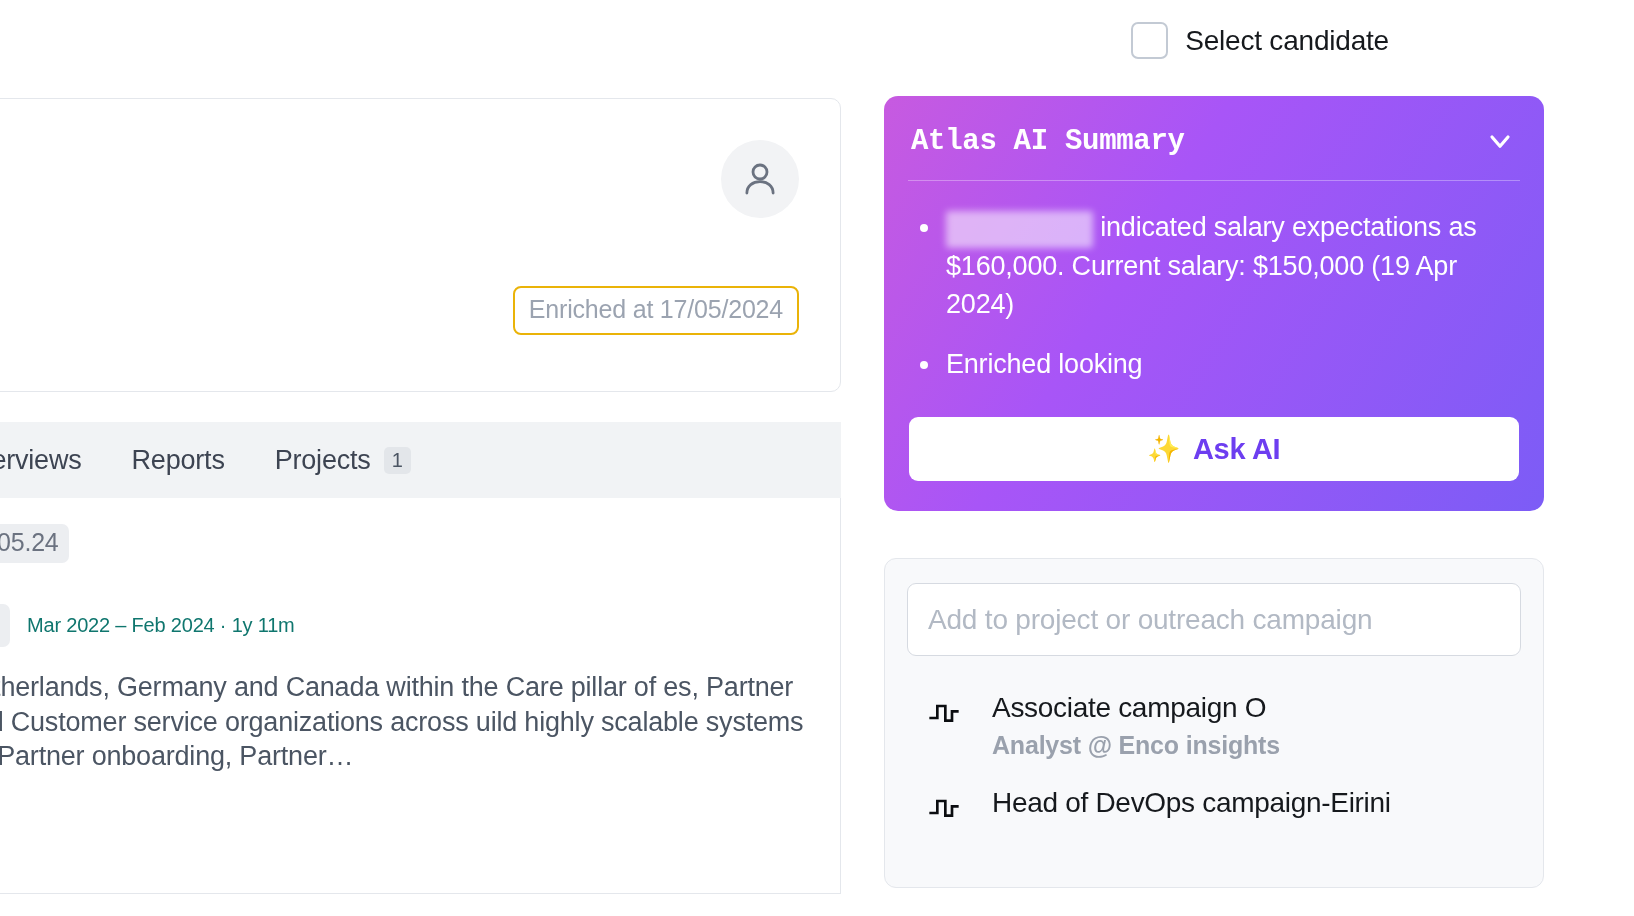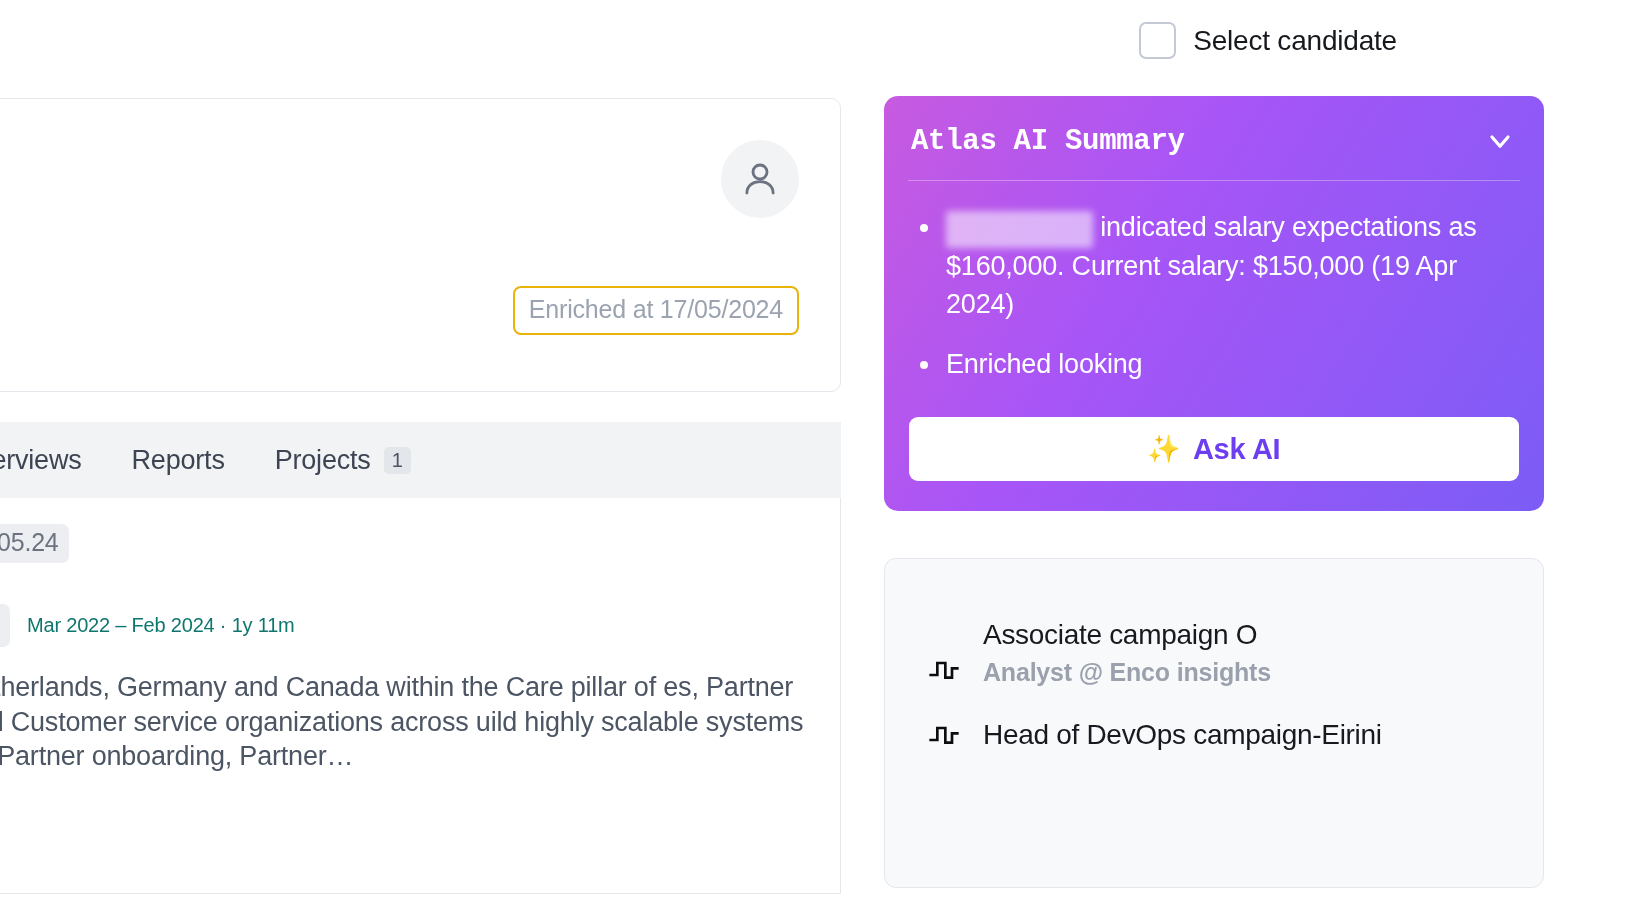--- a/index.html
+++ b/index.html
@@ -9,21 +9,21 @@
     height: 916px;
     overflow: hidden;
     background: #ffffff;
     font-family: "Liberation Sans", sans-serif;
     -webkit-font-smoothing: antialiased;
   }
 
   
   .topbar {
     position: absolute;
-    top: 0; left: 8px;
+    top: 0; left: 0;
     width: 1415px;
     height: 92px;
   }
 
   .select-candidate {
     position: absolute;
     right: 26px;
     top: 22px;
     display: flex;
     align-items: center;
@@ -325,22 +325,22 @@
     color: #16191d;
     letter-spacing: -0.2px;
     outline: none;
   }
   .campaign-input::placeholder { color: #b2b9c4; }
 
   .campaign-list { list-style: none; margin-top: 22px; }
 
   .campaign-item {
     display: flex;
-    align-items: flex-end;
-    gap: 23px;
+    align-items: flex-start;
+    gap: 32px;
     padding: 13px 0 13px 21px;
     cursor: pointer;
   }
 
   .campaign-icon {
     flex: none;
     width: 32px;
     height: 32px;
     margin-top: 7px;
     display: block;
@@ -436,20 +436,21 @@
       </li>
     </ul>
 
     <button class="ask-ai-btn">
       <span class="sparkle">✨</span>
       <span>Ask AI</span>
     </button>
   </div>
 
   <div class="campaign-card">
+    <input class="campaign-input" type="text" placeholder="Add to project or outreach campaign" style="">
 
     <ul class="campaign-list">
       <li class="campaign-item">
         <span class="campaign-icon">
           <svg viewBox="0 0 24 24" fill="none" stroke="#0b0d10" stroke-width="2" stroke-linecap="square" stroke-linejoin="miter">
             <path d="M2 15 L7 15 L7 6 L13 6 L13 17 L18 17 L18 10 L22 10"></path>
           </svg>
         </span>
         <span class="campaign-text">
           <span class="campaign-name">Associate campaign O</span>

